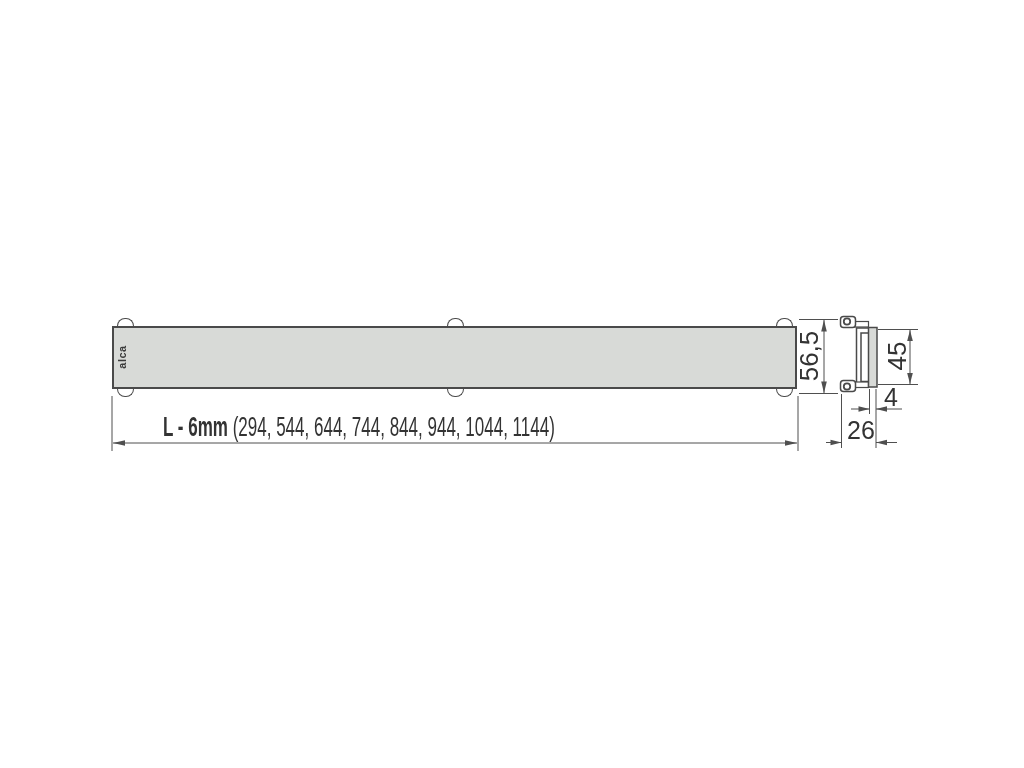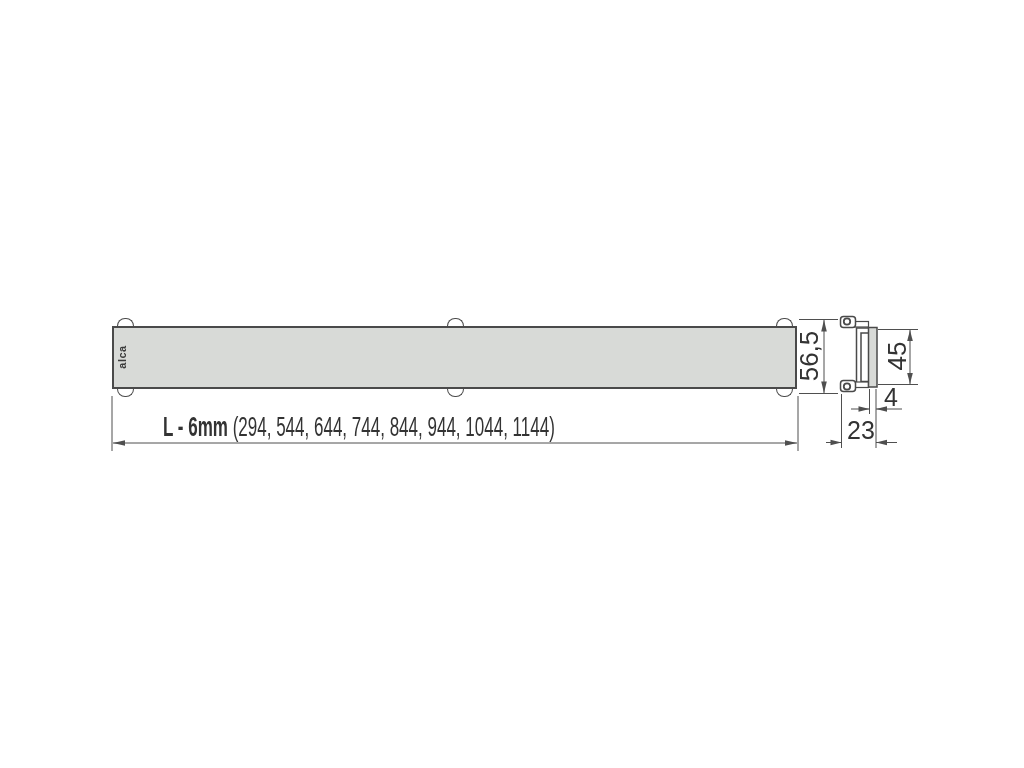--- a/index.html
+++ b/index.html
@@ -126,15 +126,15 @@
   </svg>
 
   <div class="dim-text len-label">
     <span class="bold">L - 6mm</span>
     <span>(294, 544, 644, 744, 844, 944, 1044, 1144)</span>
   </div>
 
   <div class="dim-text rot dim-56">56,5</div>
   <div class="dim-text rot dim-45">45</div>
   <div class="dim-text dim-4">4</div>
-  <div class="dim-text dim-26">23</div>
+  <div class="dim-text dim-26">26</div>
 
 </div>
 
 </body></html>

